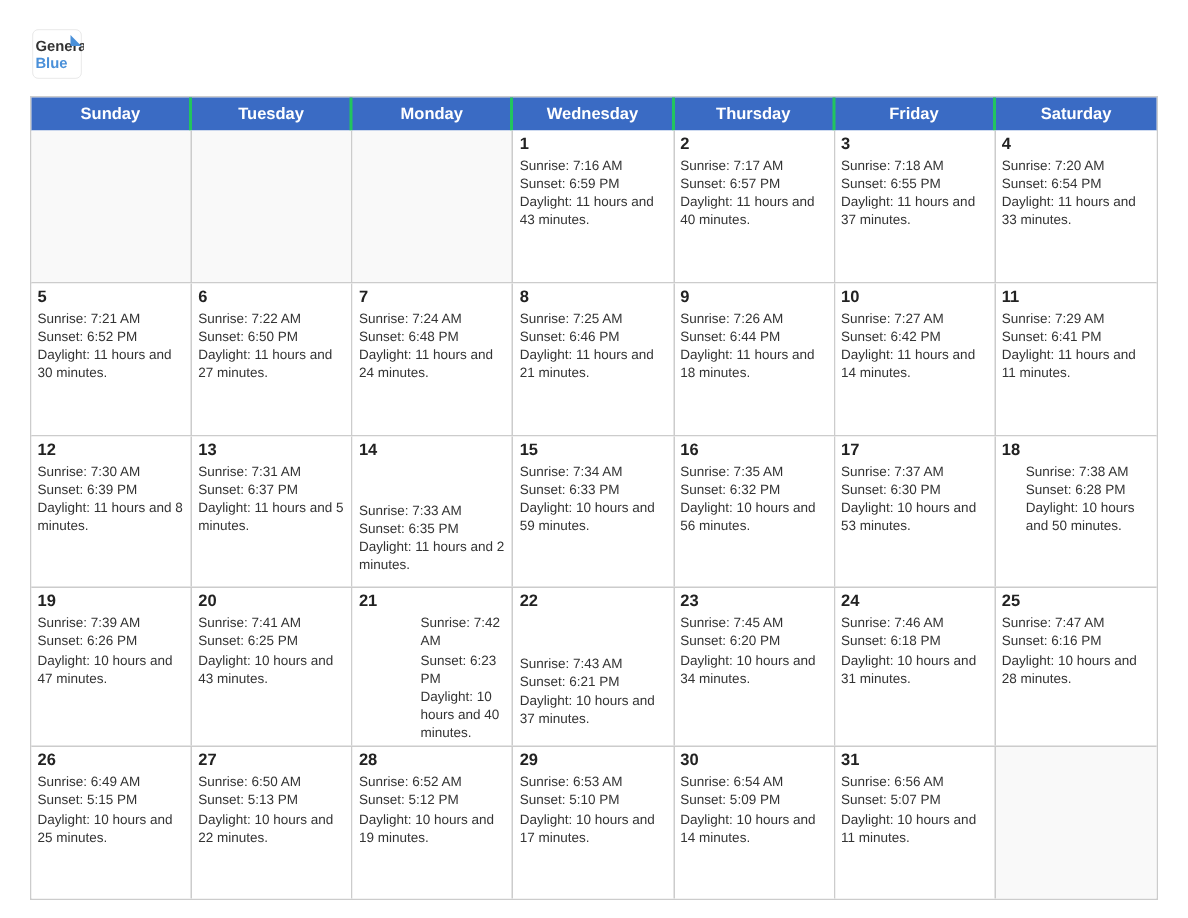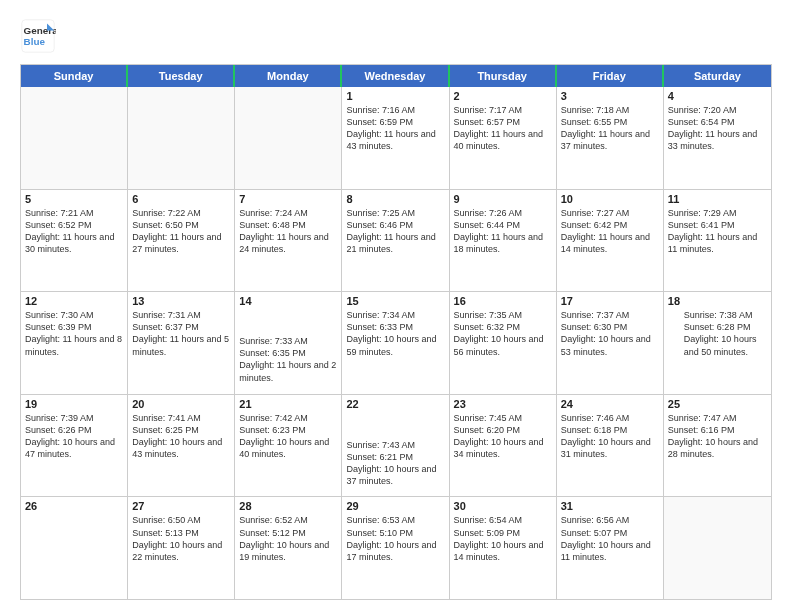--- a/index.html
+++ b/index.html
@@ -269,21 +269,21 @@
 Daylight: 10 hours and 47 minutes.</div>
           </div>
           <div class="cal-cell">
             <div class="day-num">20</div>
             <div class="cell-text" style="white-space: pre-line;">Sunrise: 7:41 AM
 Sunset: 6:25 PM
 Daylight: 10 hours and 43 minutes.</div>
           </div>
           <div class="cal-cell">
             <div class="day-num">21</div>
-            <div class="cell-text" style="white-space: pre-line;">Sunrise: 7:42 AM
+            <div class="cell-text" style="white-space: pre-line; margin-left: 41px;">Sunrise: 7:42 AM
 Sunset: 6:23 PM
 Daylight: 10 hours and 40 minutes.</div>
           </div>
           <div class="cal-cell">
             <div class="day-num">22</div>
             <div class="cell-text" style="white-space: pre-line; margin-top: 29px;">Sunrise: 7:43 AM
 Sunset: 6:21 PM
 Daylight: 10 hours and 37 minutes.</div>
           </div>
           <div class="cal-cell">
@@ -301,20 +301,23 @@
           <div class="cal-cell">
             <div class="day-num">25</div>
             <div class="cell-text" style="white-space: pre-line;">Sunrise: 7:47 AM
 Sunset: 6:16 PM
 Daylight: 10 hours and 28 minutes.</div>
           </div>
         </div>
         <div class="cal-row">
           <div class="cal-cell">
             <div class="day-num">26</div>
+            <div class="cell-text" style="white-space: pre-line;">Sunrise: 6:49 AM
+Sunset: 5:15 PM
+Daylight: 10 hours and 25 minutes.</div>
           </div>
           <div class="cal-cell">
             <div class="day-num">27</div>
             <div class="cell-text" style="white-space: pre-line;">Sunrise: 6:50 AM
 Sunset: 5:13 PM
 Daylight: 10 hours and 22 minutes.</div>
           </div>
           <div class="cal-cell">
             <div class="day-num">28</div>
             <div class="cell-text" style="white-space: pre-line;">Sunrise: 6:52 AM

